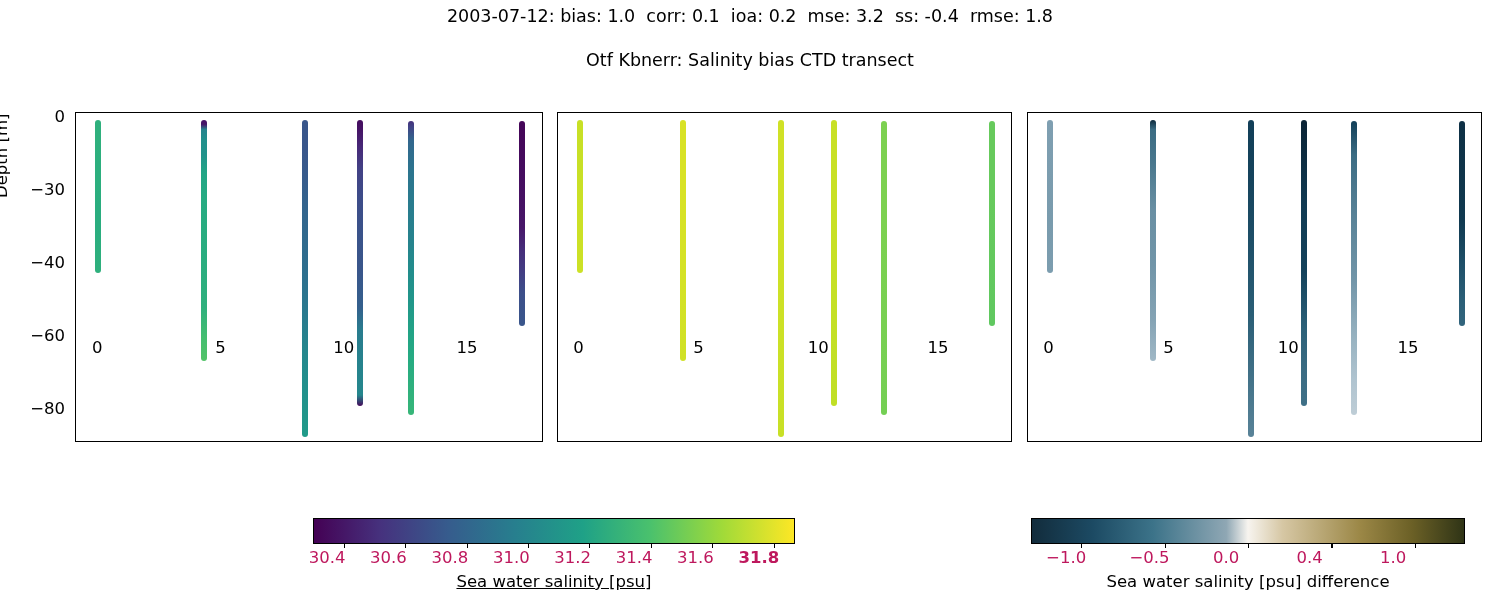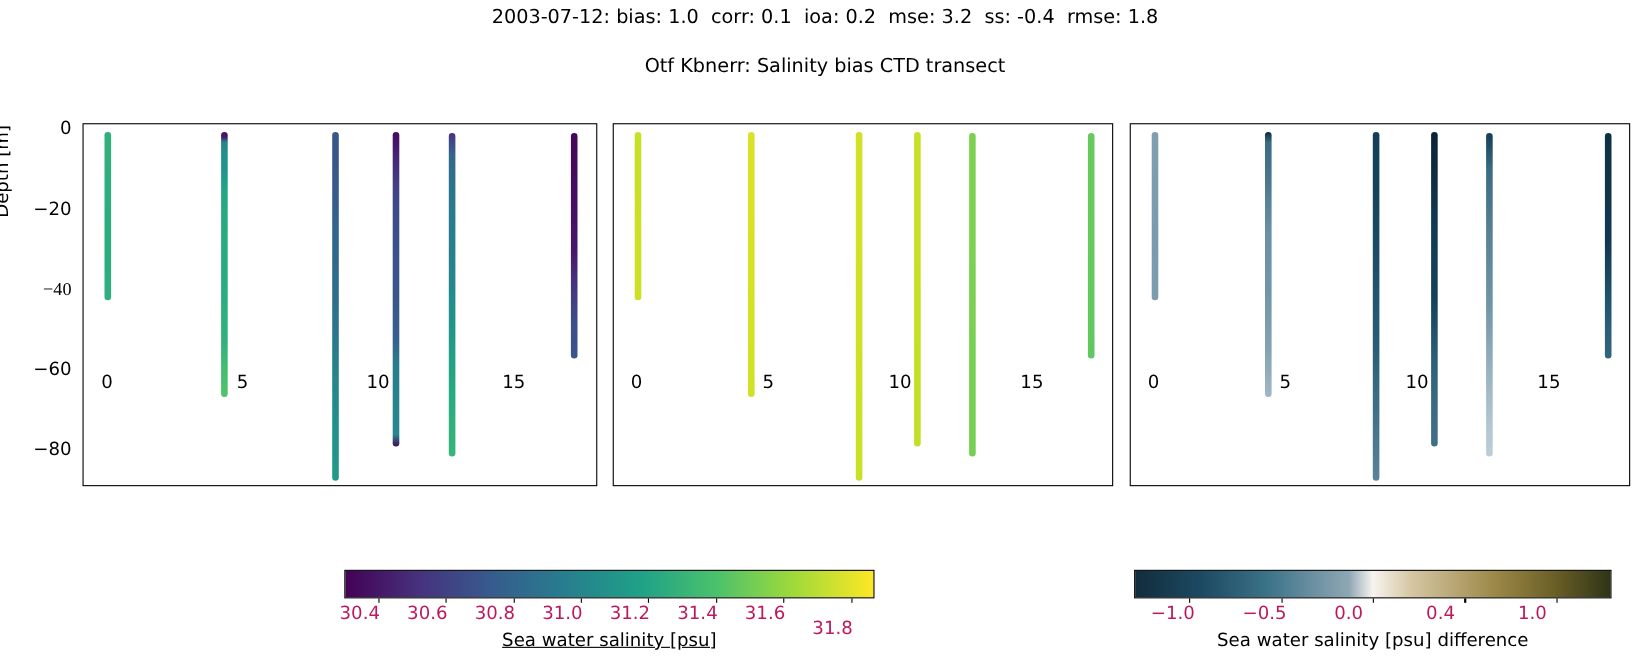--- a/index.html
+++ b/index.html
@@ -212,22 +212,22 @@
   <div class="cbar" id="cbar-salinity"></div>
   <div class="cbar" id="cbar-diff"></div>
 
   <div class="cbar-label" id="cbar-salinity-label" style="left: 313px; width: 482px; top: 572px; text-decoration: underline;">Sea water salinity [psu]</div>
   <div class="cbar-label" id="cbar-diff-label" style="left: 1031px; width: 434px; top: 572px;">Sea water salinity [psu] difference</div>
 <div class="xticklabel" style="left: 97.1905px;">0</div>
     <div class="xticklabel" style="left: 220.471px;">5</div>
     <div class="xticklabel" style="left: 343.751px;">10</div>
     <div class="xticklabel" style="left: 467.032px;">15</div>
     <div class="yticklabel" style="left: 5px; top: 109.467px;">0</div>
-    <div class="yticklabel" style="left: 5px; top: 182.356px;">−20</div>
-    <div class="yticklabel" style="left: 5px; top: 255.244px; font-family: Liberation Serif, serif;">−40</div>
+    <div class="yticklabel" style="left: 5px; top: 182.356px;">−30</div>
+    <div class="yticklabel" style="left: 5px; top: 255.244px;">−40</div>
     <div class="yticklabel" style="left: 5px; top: 328.133px;">−60</div>
     <div class="yticklabel" style="left: 5px; top: 401.022px;">−80</div>
     <div class="xticklabel" style="left: 578.571px;">0</div>
     <div class="xticklabel" style="left: 698.413px;">5</div>
     <div class="xticklabel" style="left: 818.254px;">10</div>
     <div class="xticklabel" style="left: 938.095px;">15</div>
     <div class="xticklabel" style="left: 1048.57px;">0</div>
     <div class="xticklabel" style="left: 1168.41px;">5</div>
     <div class="xticklabel" style="left: 1288.25px;">10</div>
     <div class="xticklabel" style="left: 1408.1px;">15</div>
@@ -239,21 +239,21 @@
     <div class="cbar-ticklabel" style="left: 466.503px; top: 548px;">30.8</div>
     <div class="cbar-tick" style="left: 527.904px; top: 544px;"></div>
     <div class="cbar-ticklabel" style="left: 527.904px; top: 548px;">31.0</div>
     <div class="cbar-tick" style="left: 589.306px; top: 544px;"></div>
     <div class="cbar-ticklabel" style="left: 589.306px; top: 548px;">31.2</div>
     <div class="cbar-tick" style="left: 650.707px; top: 544px;"></div>
     <div class="cbar-ticklabel" style="left: 650.707px; top: 548px;">31.4</div>
     <div class="cbar-tick" style="left: 712.108px; top: 544px;"></div>
     <div class="cbar-ticklabel" style="left: 712.108px; top: 548px;">31.6</div>
     <div class="cbar-tick" style="left: 773.51px; top: 544px;"></div>
-    <div class="cbar-ticklabel" style="left: 773.51px; top: 561px;">31.8</div>
+    <div class="cbar-ticklabel" style="left: 773.51px; top: 548px; font-weight: bold;">31.8</div>
     <div class="cbar-tick" style="left: 1081.08px; top: 544px;"></div>
     <div class="cbar-ticklabel" style="left: 1081.08px; top: 548px;">−1.0</div>
     <div class="cbar-tick" style="left: 1164.54px; top: 544px;"></div>
     <div class="cbar-ticklabel" style="left: 1164.54px; top: 548px;">−0.5</div>
     <div class="cbar-tick" style="left: 1248px; top: 544px;"></div>
     <div class="cbar-ticklabel" style="left: 1248px; top: 548px;">0.0</div>
     <div class="cbar-tick" style="left: 1331.46px; top: 544px;"></div>
     <div class="cbar-ticklabel" style="left: 1331.46px; top: 548px;">0.4</div>
     <div class="cbar-tick" style="left: 1414.92px; top: 544px;"></div>
     <div class="cbar-ticklabel" style="left: 1414.92px; top: 548px;">1.0</div>

